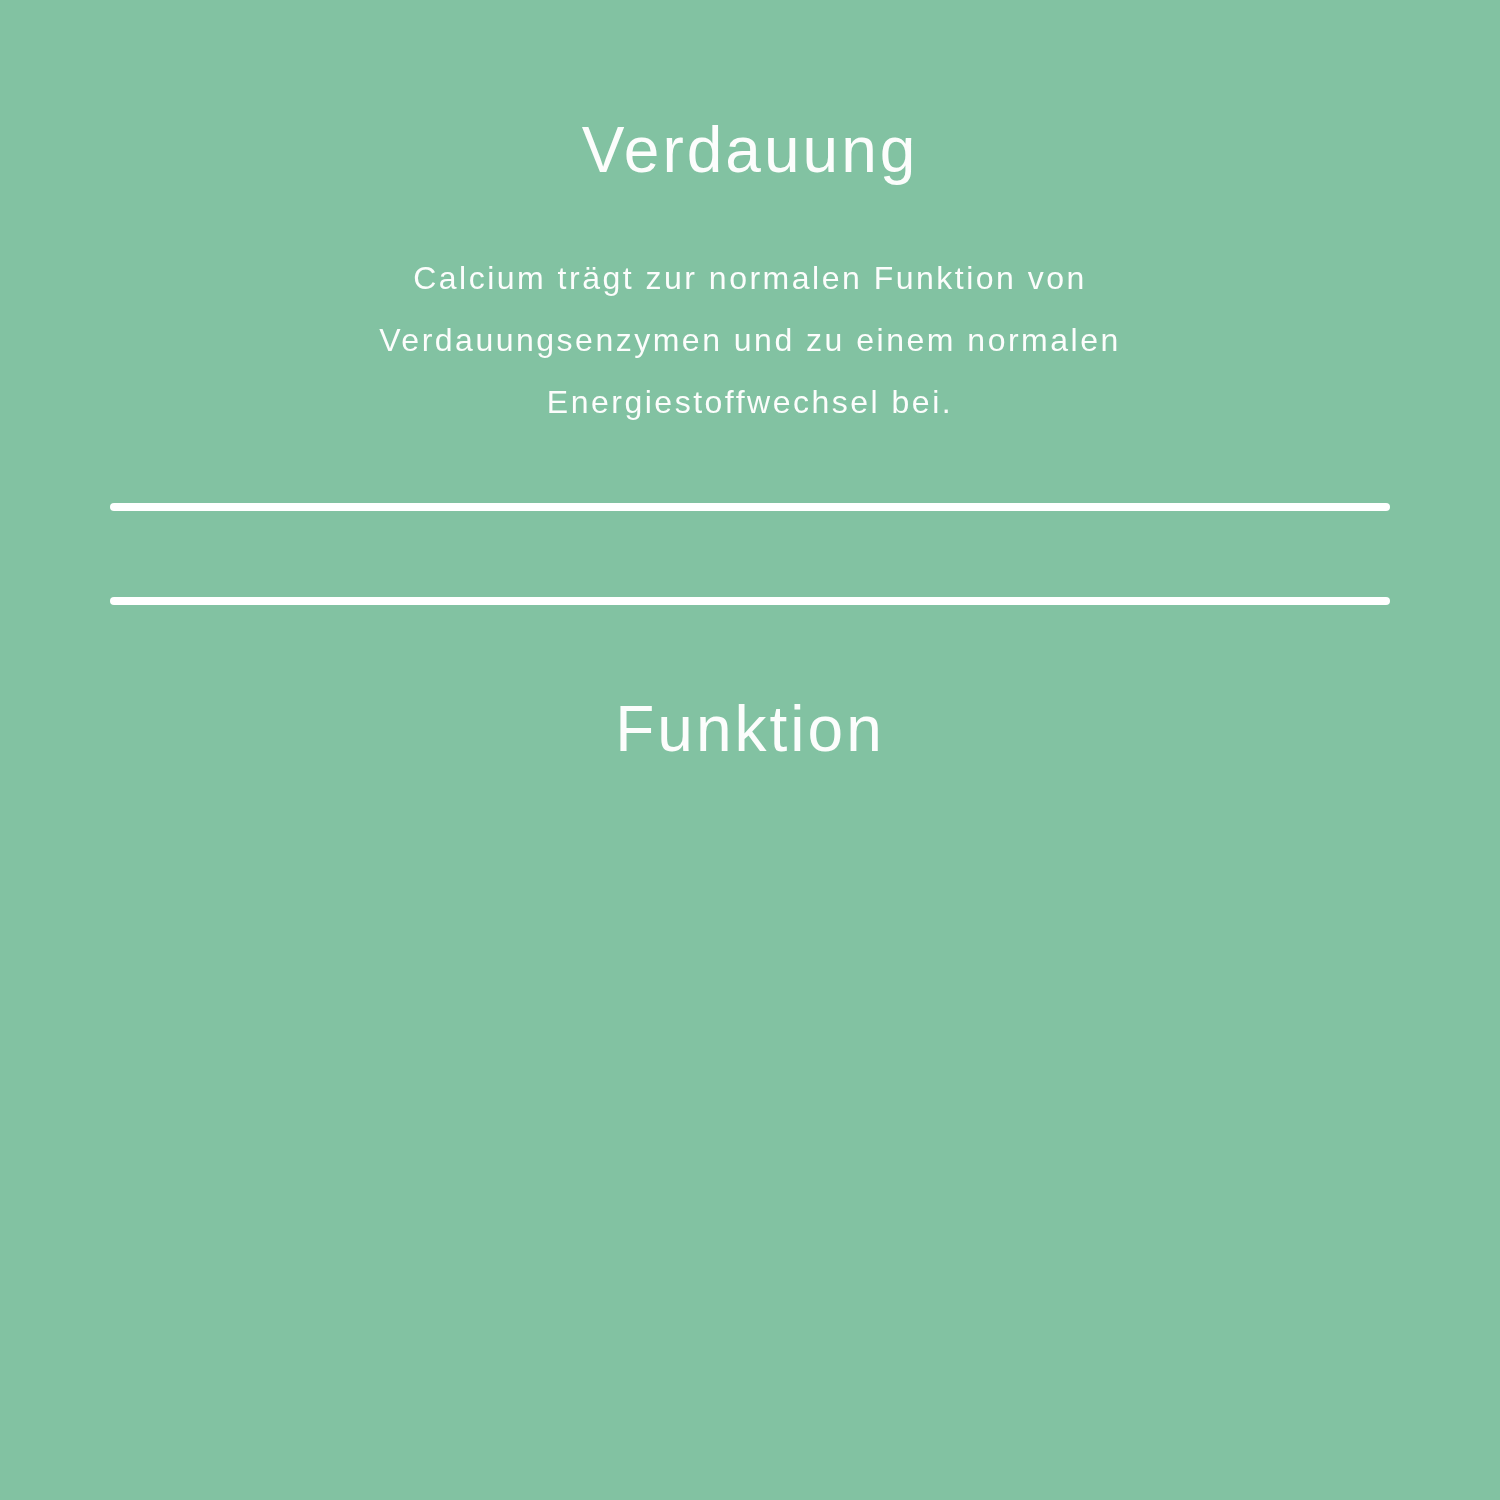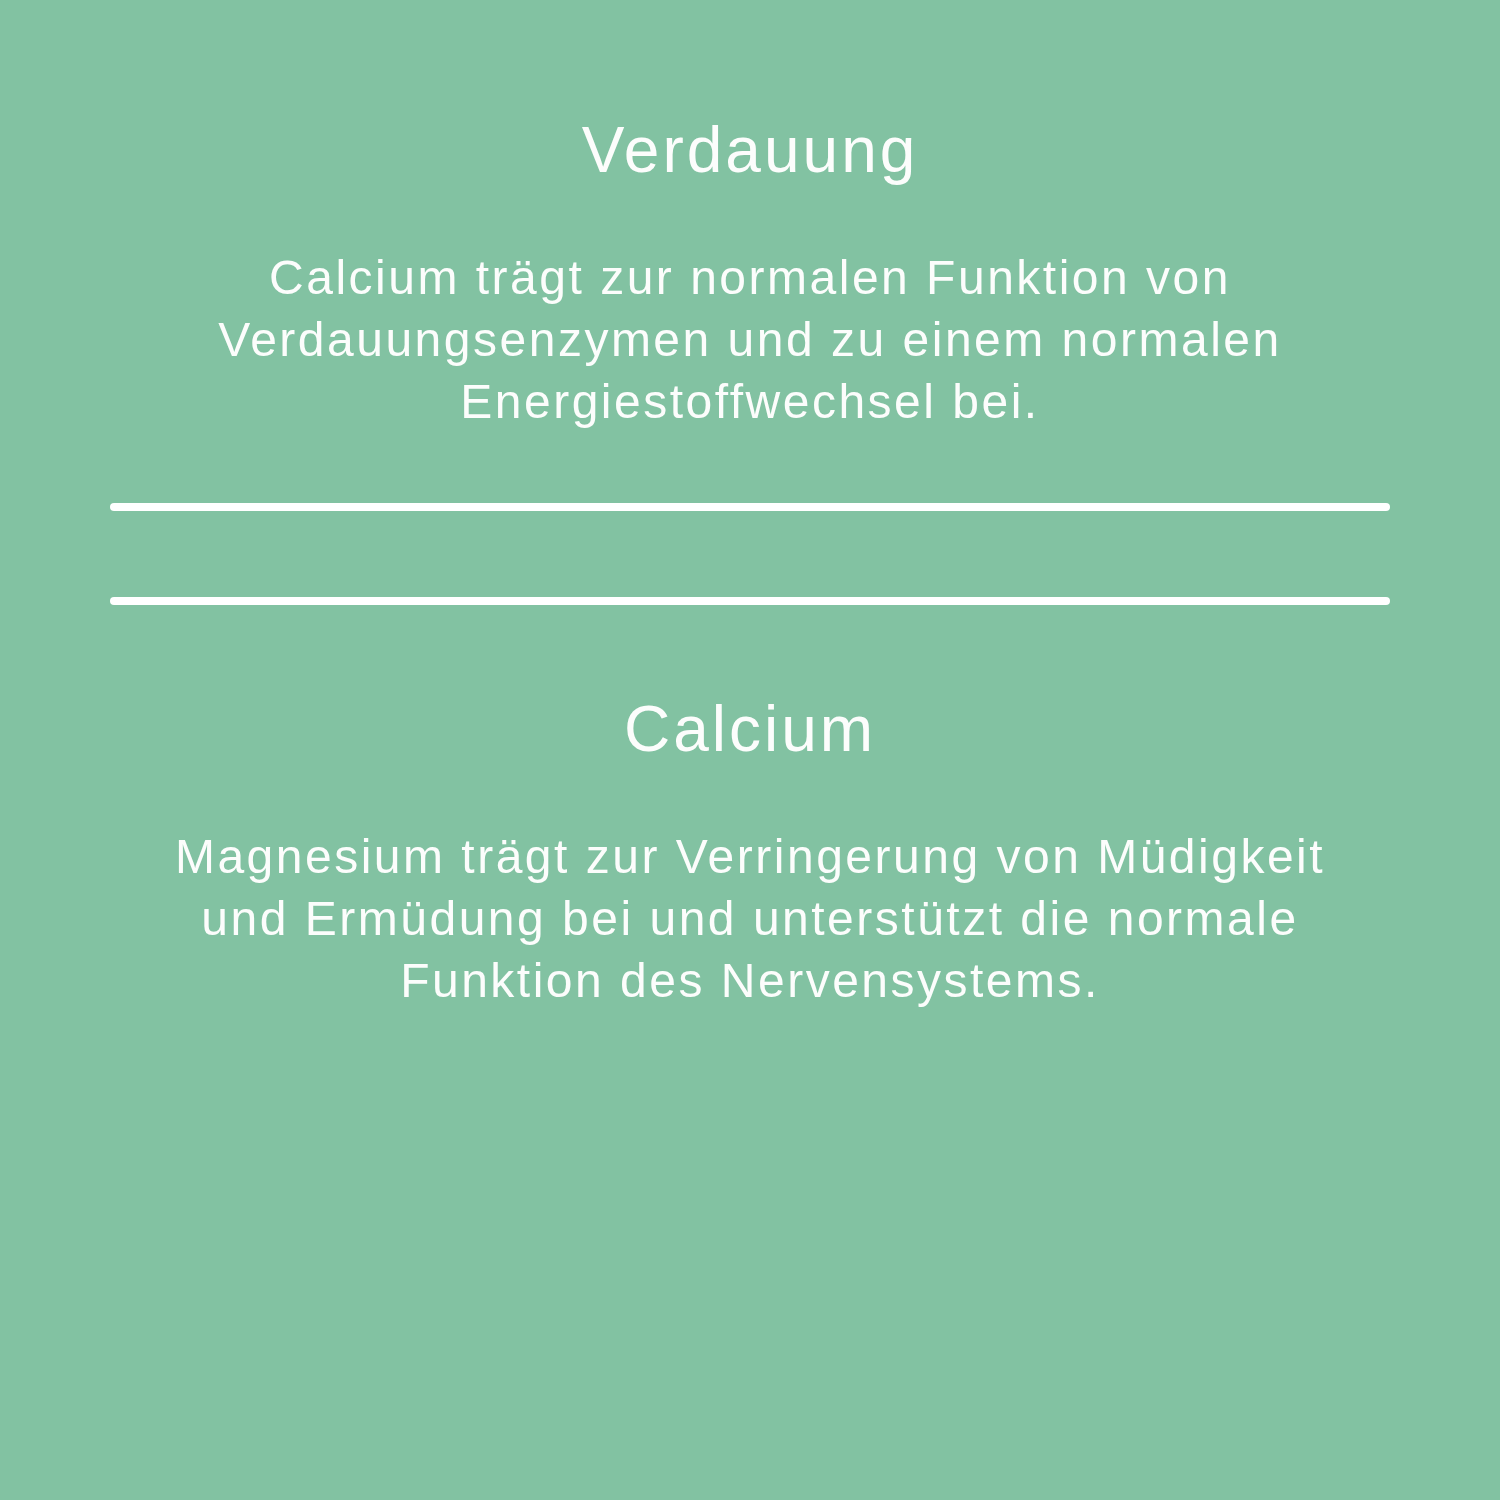--- a/index.html
+++ b/index.html
@@ -25,21 +25,21 @@
   }
   .section { margin: 0; }
   .section-heading {
     font-size: 64px;
     font-weight: 400;
     letter-spacing: 3px;
     margin: 0 0 58px 0;
     line-height: 77px;
   }
   .section-body {
-    font-size: 48px;
+    font-size: 32px;
     font-weight: 400;
     letter-spacing: 2.5px;
     line-height: 62px;
     margin: 0;
     white-space: pre-line;
   }
   .divider {
     border: none;
     height: 8px;
     width: 1280px;
@@ -61,19 +61,16 @@
   </section>
 
   <hr class="divider">
 
   <section class="section">
   </section>
 
   <hr class="divider">
 
   <section class="section">
-    <h2 class="section-heading">Calcium</h2>
-    <p class="section-body">Magnesium trägt zur Verringerung von Müdigkeit
-und Ermüdung bei und unterstützt die normale
-Funktion des Nervensystems.</p>
+    <h2 class="section-heading">Funktion</h2>
   </section>
 
 </div>
 
 </body></html>

